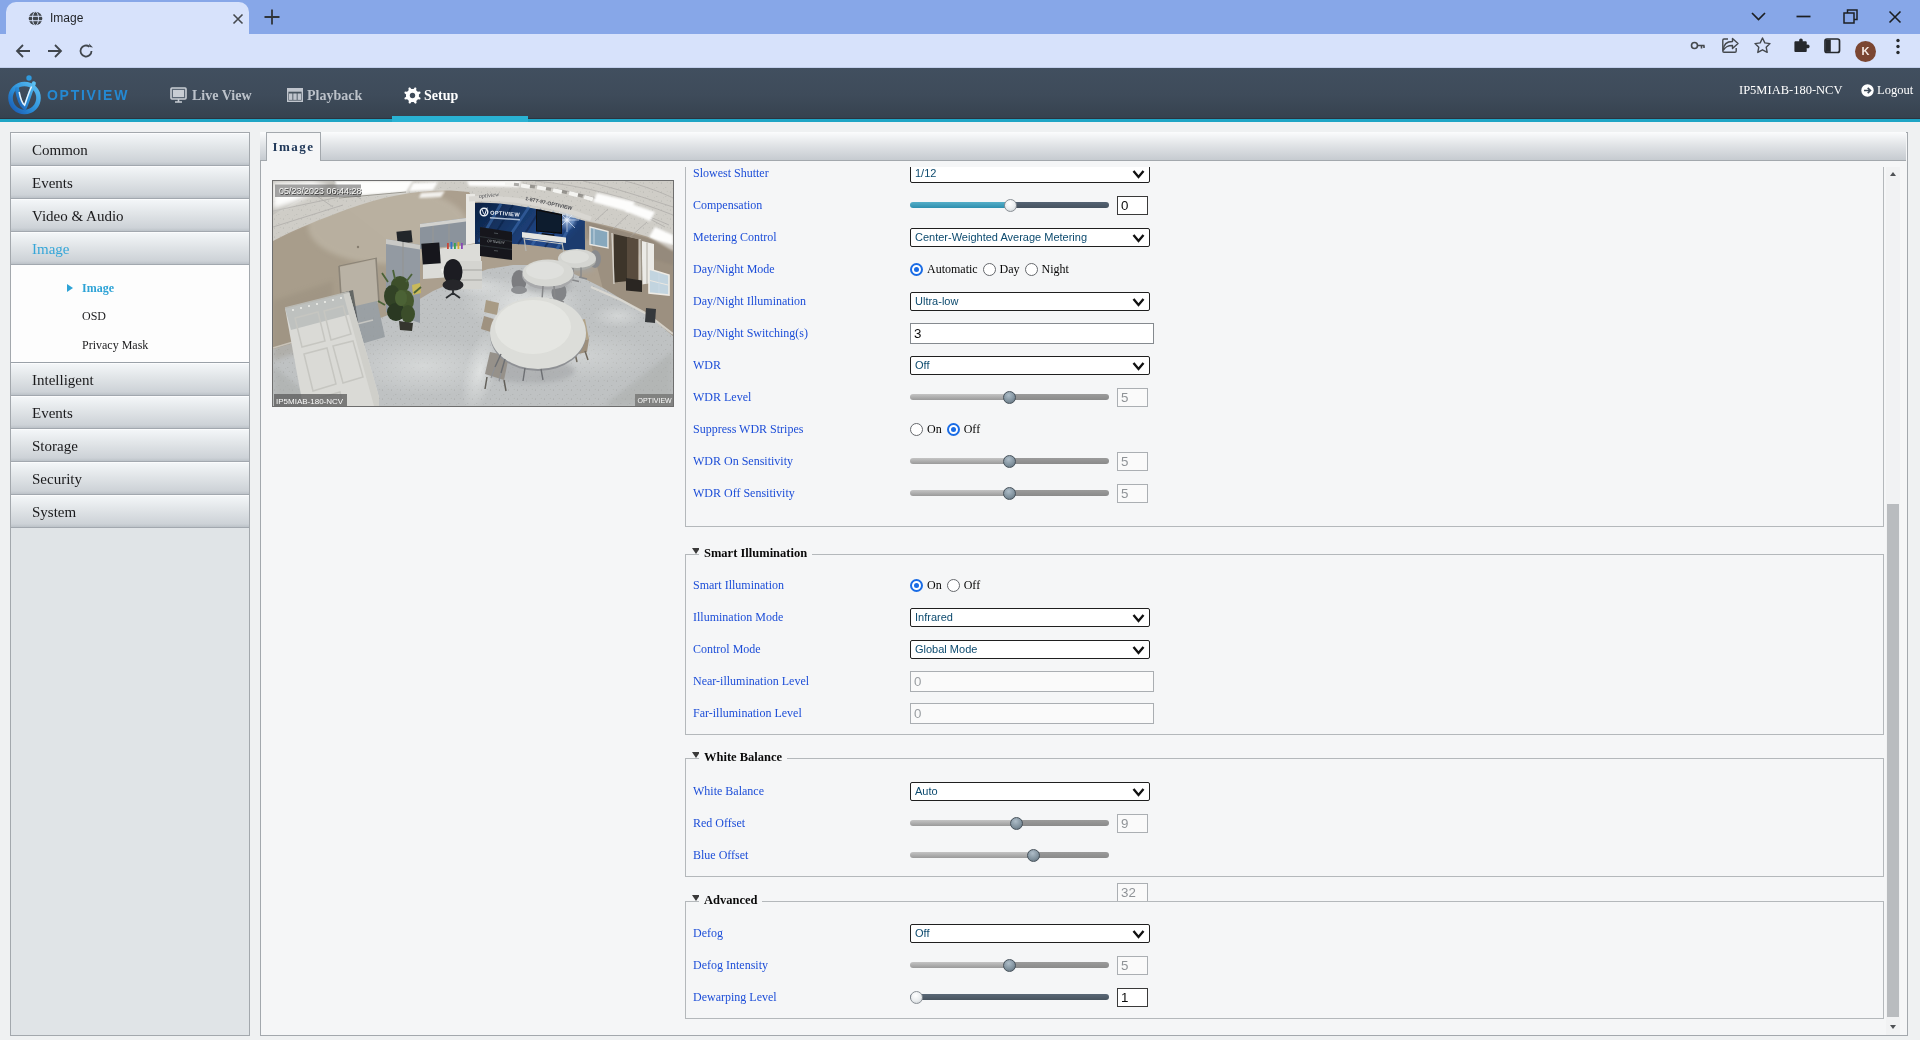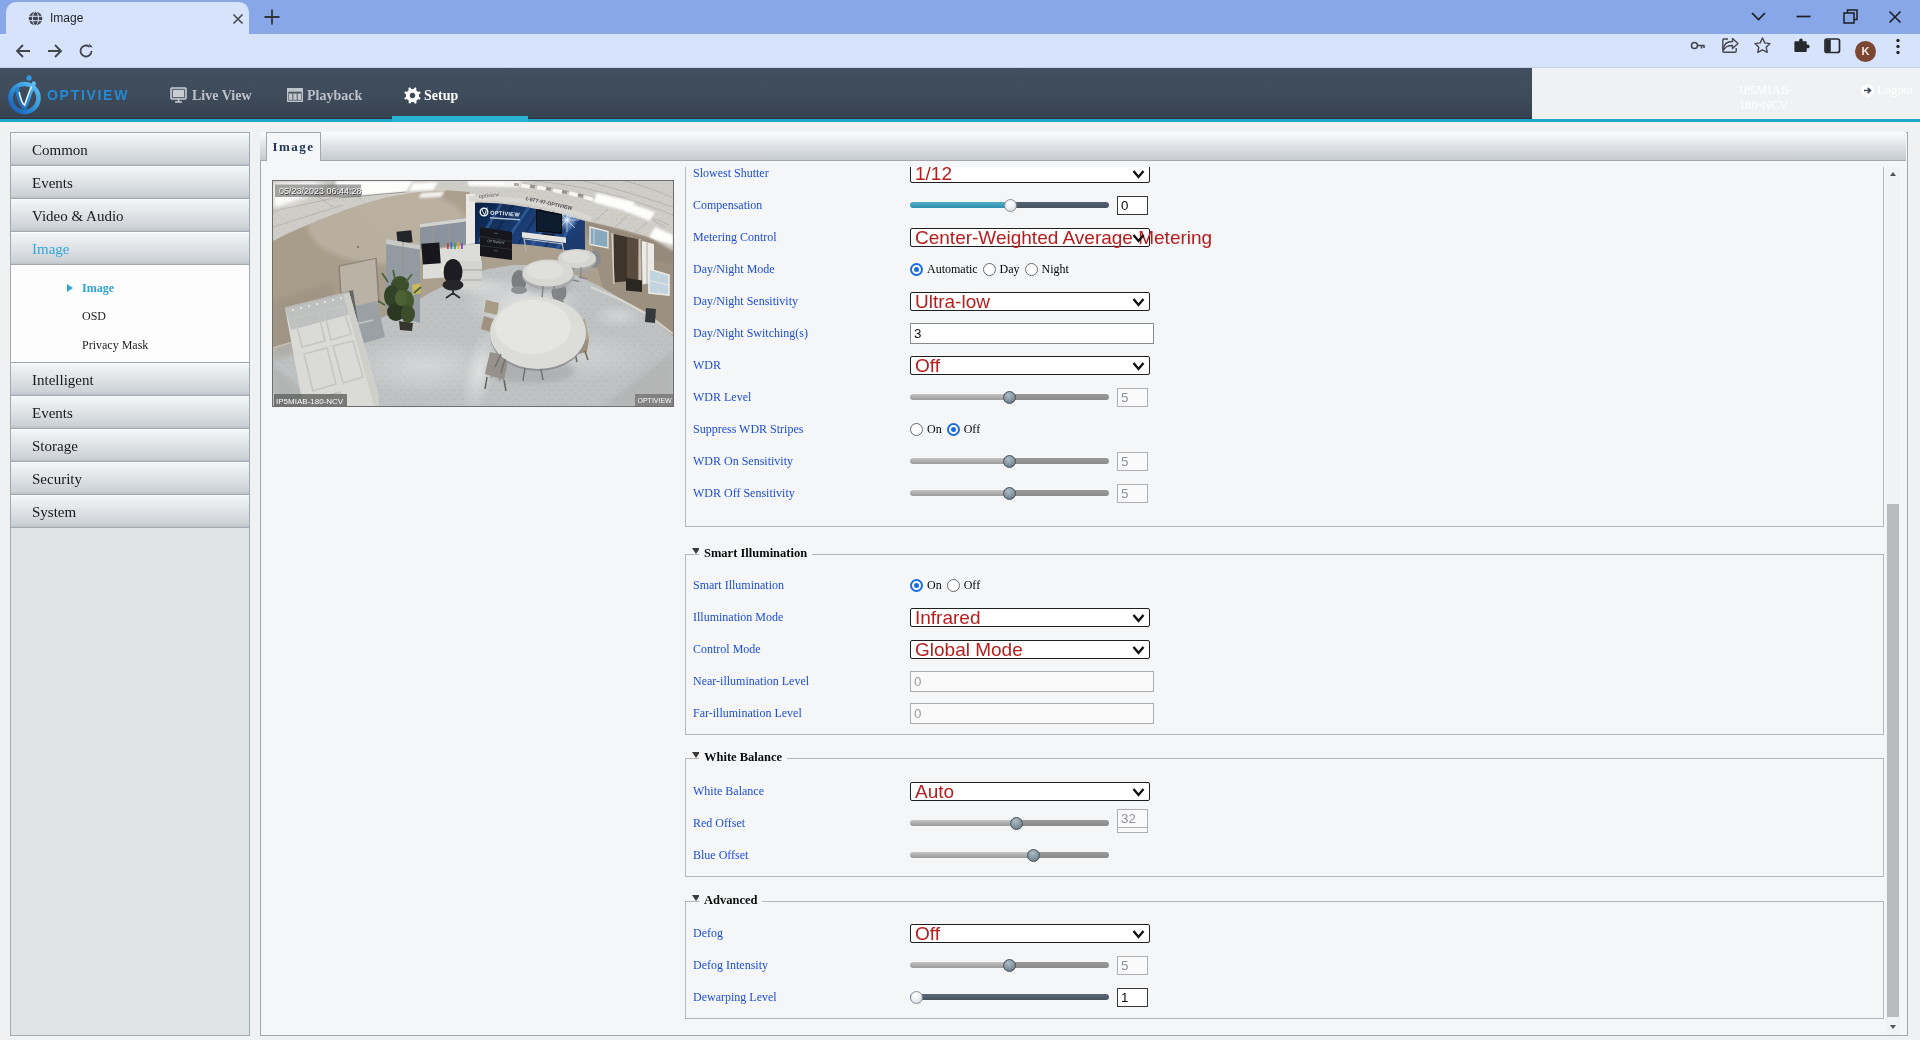--- a/index.html
+++ b/index.html
@@ -12,21 +12,21 @@
 #tab .title{position:absolute;left:44px;top:9px;font-size:12px;color:#1f2124}
 #toolbar{position:absolute;left:0;top:34px;width:1920px;height:34px;background:#d7e2fb;
   border-bottom:1px solid #c2cfec}
 #pill{position:absolute;left:109px;top:6px;width:1668px;height:23px;background:#fafcff;border-radius:12px}
 #pill .ns{position:absolute;left:34px;top:4px;font-family:"Liberation Sans",sans-serif;font-size:13px;color:#5f6368}
 #pill .url{position:absolute;left:118px;top:4px;font-family:"Liberation Sans",sans-serif;font-size:13px;color:#202124}
 #pill .sep{position:absolute;left:108px;top:4px;width:1px;height:14px;background:#d5d8dd}
 #avatar{position:absolute;left:1855px;top:7px;width:21px;height:21px;border-radius:50%;background:#7b4632;
   font-family:"Liberation Sans",sans-serif;font-size:11px;font-weight:bold;color:#f6ece6;text-align:center;line-height:21px}
 
-#hdr{position:absolute;left:0;top:68px;width:1532px;height:51px;
+#hdr{position:absolute;left:0;top:68px;width:1920px;height:51px;
   background:linear-gradient(#414f5f, #3e4b5a 55%, #36424f);border-bottom:1px solid #2b3540}
 #cyan{position:absolute;left:0;top:119px;width:1920px;height:3px;background:#1fa5c5}
 #setupline{position:absolute;left:392px;top:116px;width:136px;height:6px;background:#29b2d3}
 #logotxt{position:absolute;left:47px;top:19px;font-family:"Liberation Sans",sans-serif;
   font-size:14px;font-weight:bold;letter-spacing:1.7px;color:#2489d3}
 .nav{position:absolute;top:20px;font-size:14px;font-weight:bold;color:#bcc2ca}
 #devname{position:absolute;left:1739px;top:15px;font-size:12.5px;color:#fff}
 #logouttx{position:absolute;left:1877px;top:15px;font-size:12.5px;color:#fff}
 
 #sidebar{position:absolute;left:10px;top:132px;width:240px;height:904px;background:#e0e4e7;border:1px solid #a3a8ad}
@@ -46,21 +46,21 @@
 #camwrap{position:absolute;left:11px;top:47px;width:402px;height:227px;border:1px solid #6e6e6e;background:#ccc}
 
 #vp{position:absolute;left:420px;top:34px;width:1205px;height:868px;overflow:hidden}
 .fs{position:absolute;left:4px;width:1199px;border:1px solid #b4b8bb}
 .leg{position:absolute;top:-9px;left:14px;background:#f5f6f7;padding:0 5px;
   font-size:12.5px;font-weight:bold;color:#0a0a0a;line-height:16px}
 .tri{position:absolute;left:7px;top:-6px;width:0;height:0;
   border-left:4.5px solid transparent;border-right:4.5px solid transparent;border-top:6px solid #3a3a3a}
 .lab{position:absolute;left:12px;font-size:12px;color:#1d4ed8;line-height:16px;white-space:nowrap}
 .sel{position:absolute;left:229px;width:240px;height:19px;background:#fff;border:1.5px solid #1f1f1f;
-  border-radius:2px;font-family:"Liberation Sans",sans-serif;font-size:19px;color:#b91c1c;
+  border-radius:2px;font-family:"Liberation Sans",sans-serif;font-size:11px;color:#0c4a6e;
   line-height:17px;padding-left:4px;white-space:nowrap}
 .sel svg{position:absolute;right:4px;top:4px}
 .inp{position:absolute;left:229px;width:244px;height:21px;background:#fff;border:1px solid #858a8f;
   font-family:"Liberation Sans",sans-serif;font-size:13.3px;color:#0b0b0b;line-height:19px;padding-left:3px}
 .inp.dis{background:#fafafa;border-color:#aaaeb2;color:#9b9fa3}
 .vbox{position:absolute;left:436px;width:31px;height:19px;background:#fff;border:1px solid #3a3a3a;
   font-family:"Liberation Sans",sans-serif;font-size:13.3px;color:#0b0b0b;line-height:17px;padding-left:3px}
 .vbox.dis{background:#fafafa;border-color:#abafb3;color:#8f9397}
 .track{position:absolute;left:229px;width:199px;height:6px;border-radius:3px}
 .thumb{position:absolute;width:13px;height:13px;border-radius:50%}
@@ -501,21 +501,21 @@
         </svg></div>
 <div class="lab" style="top:94px">Day/Night Mode</div>
 <span class="radio on" style="left:229px;top:96px">
         <i></i>
       </span>
       <span class="rlab" style="left:246px;top:94px">Automatic</span>
       <span class="radio" style="left:301.5px;top:96px"></span>
       <span class="rlab" style="left:318.5px;top:94px">Day</span>
       <span class="radio" style="left:343.5px;top:96px"></span>
       <span class="rlab" style="left:360.5px;top:94px">Night</span>
-<div class="lab" style="top:126px">Day/Night Sensitivity</div>
+<div class="lab" style="top:126px">Day/Night Illumination</div>
 <div class="sel" style="top:125px">Ultra-low<svg width="13" height="10" viewBox="0 0 13 10">
           <path d="M1.5 2 L6.5 8 L11.5 2" stroke="#111" stroke-width="2.4" fill="none"></path>
         </svg></div>
 <div class="lab" style="top:158px">Day/Night Switching(s)</div>
 <div class="inp" style="top:156px;width:244px">3</div>
 <div class="lab" style="top:190px">WDR</div>
 <div class="sel" style="top:189px">Off<svg width="13" height="10" viewBox="0 0 13 10">
           <path d="M1.5 2 L6.5 8 L11.5 2" stroke="#111" stroke-width="2.4" fill="none"></path>
         </svg></div>
 <div class="lab" style="top:222px">WDR Level</div>
@@ -575,21 +575,21 @@
         </svg></div>
 <div class="lab" style="top:648px">Red Offset</div>
 <div class="track" style="top:653px;width:106px;background:linear-gradient(#c4c4c4,#9a9a9a)"></div>
       <div class="track" style="top:653px;left:335px;width:93px;background:linear-gradient(#9b9b9b,#8a8a8a)"></div>
       <div class="thumb th-steel" style="left:329px;top:650px"></div>
       <div class="vbox dis" style="top:647px">9</div>
 <div class="lab" style="top:680px">Blue Offset</div>
 <div class="track" style="top:685px;width:123px;background:linear-gradient(#c4c4c4,#9a9a9a)"></div>
       <div class="track" style="top:685px;left:352px;width:76px;background:linear-gradient(#9b9b9b,#8a8a8a)"></div>
       <div class="thumb th-steel" style="left:346px;top:682px"></div>
-      <div class="vbox dis" style="top:642px">32</div>
+      <div class="vbox dis" style="top:716px">32</div>
 <div class="fs" style="top:734px;height:118px"></div>
       <div class="abs" style="left:4px;top:734px;width:1199px;height:0">
         <span class="tri"></span>
         <div class="leg">Advanced</div>
       </div>
 <div class="lab" style="top:758px">Defog</div>
 <div class="sel" style="top:757px">Off<svg width="13" height="10" viewBox="0 0 13 10">
           <path d="M1.5 2 L6.5 8 L11.5 2" stroke="#111" stroke-width="2.4" fill="none"></path>
         </svg></div>
 <div class="lab" style="top:790px">Defog Intensity</div>

